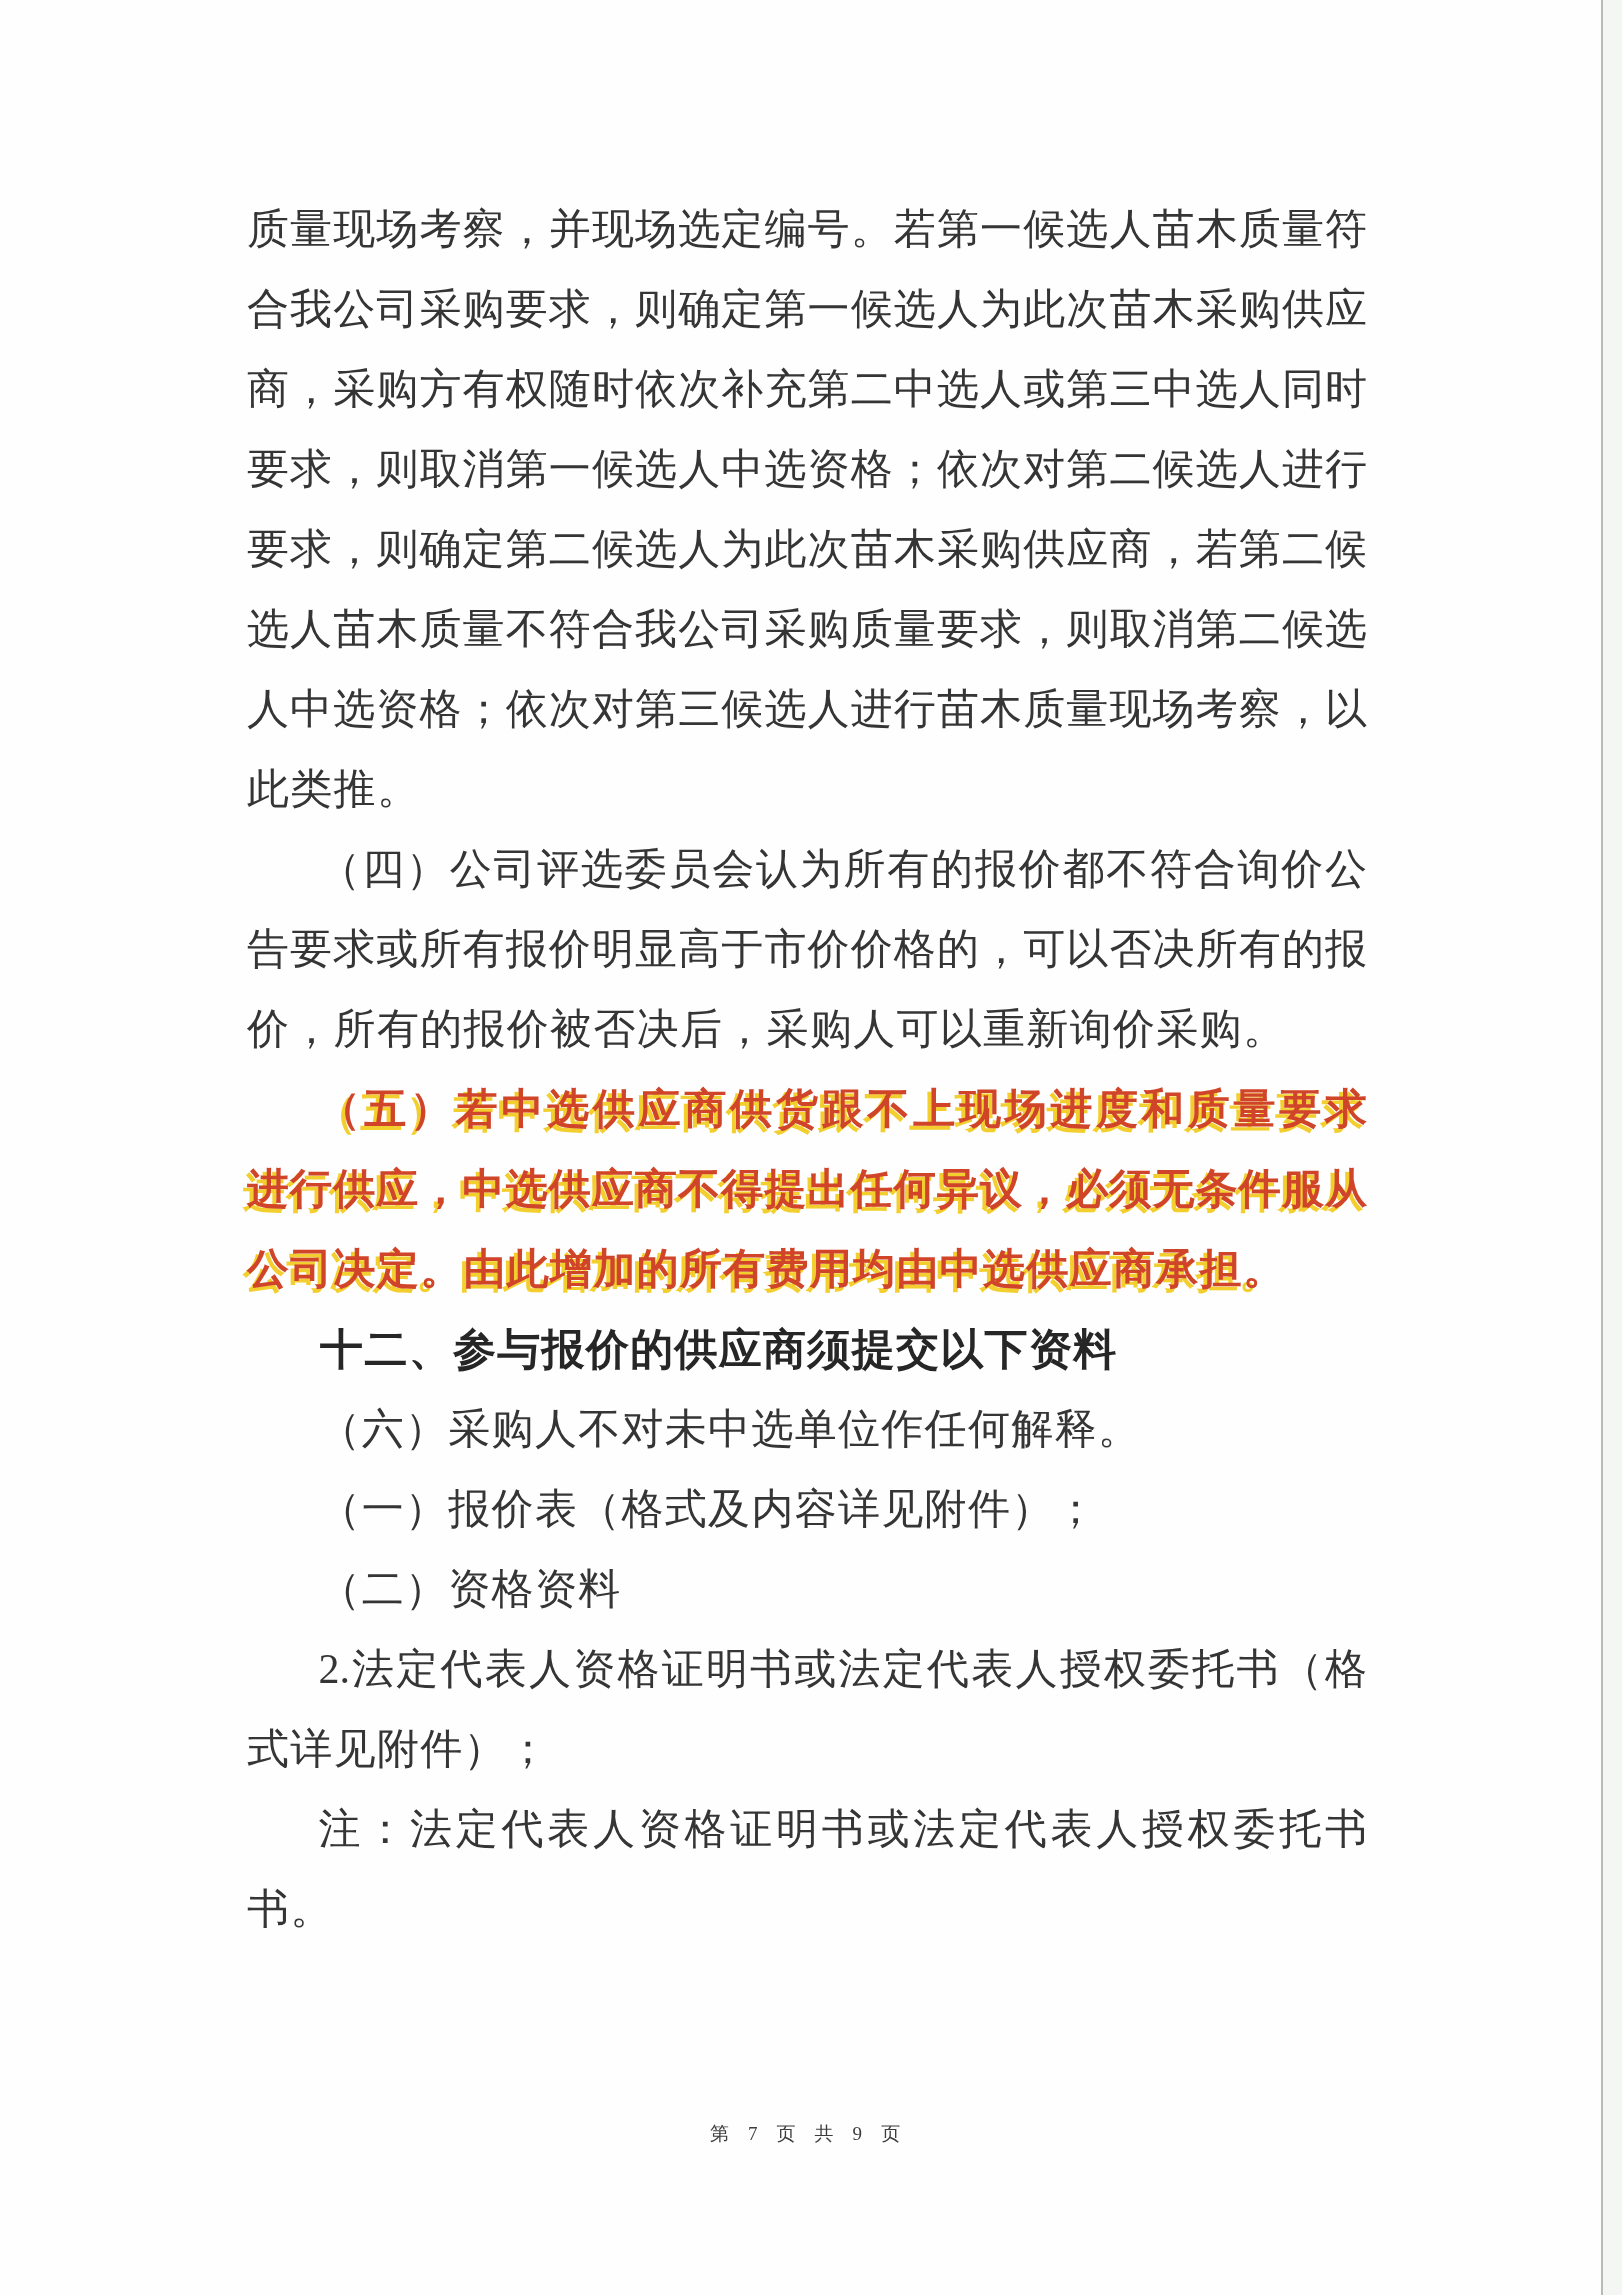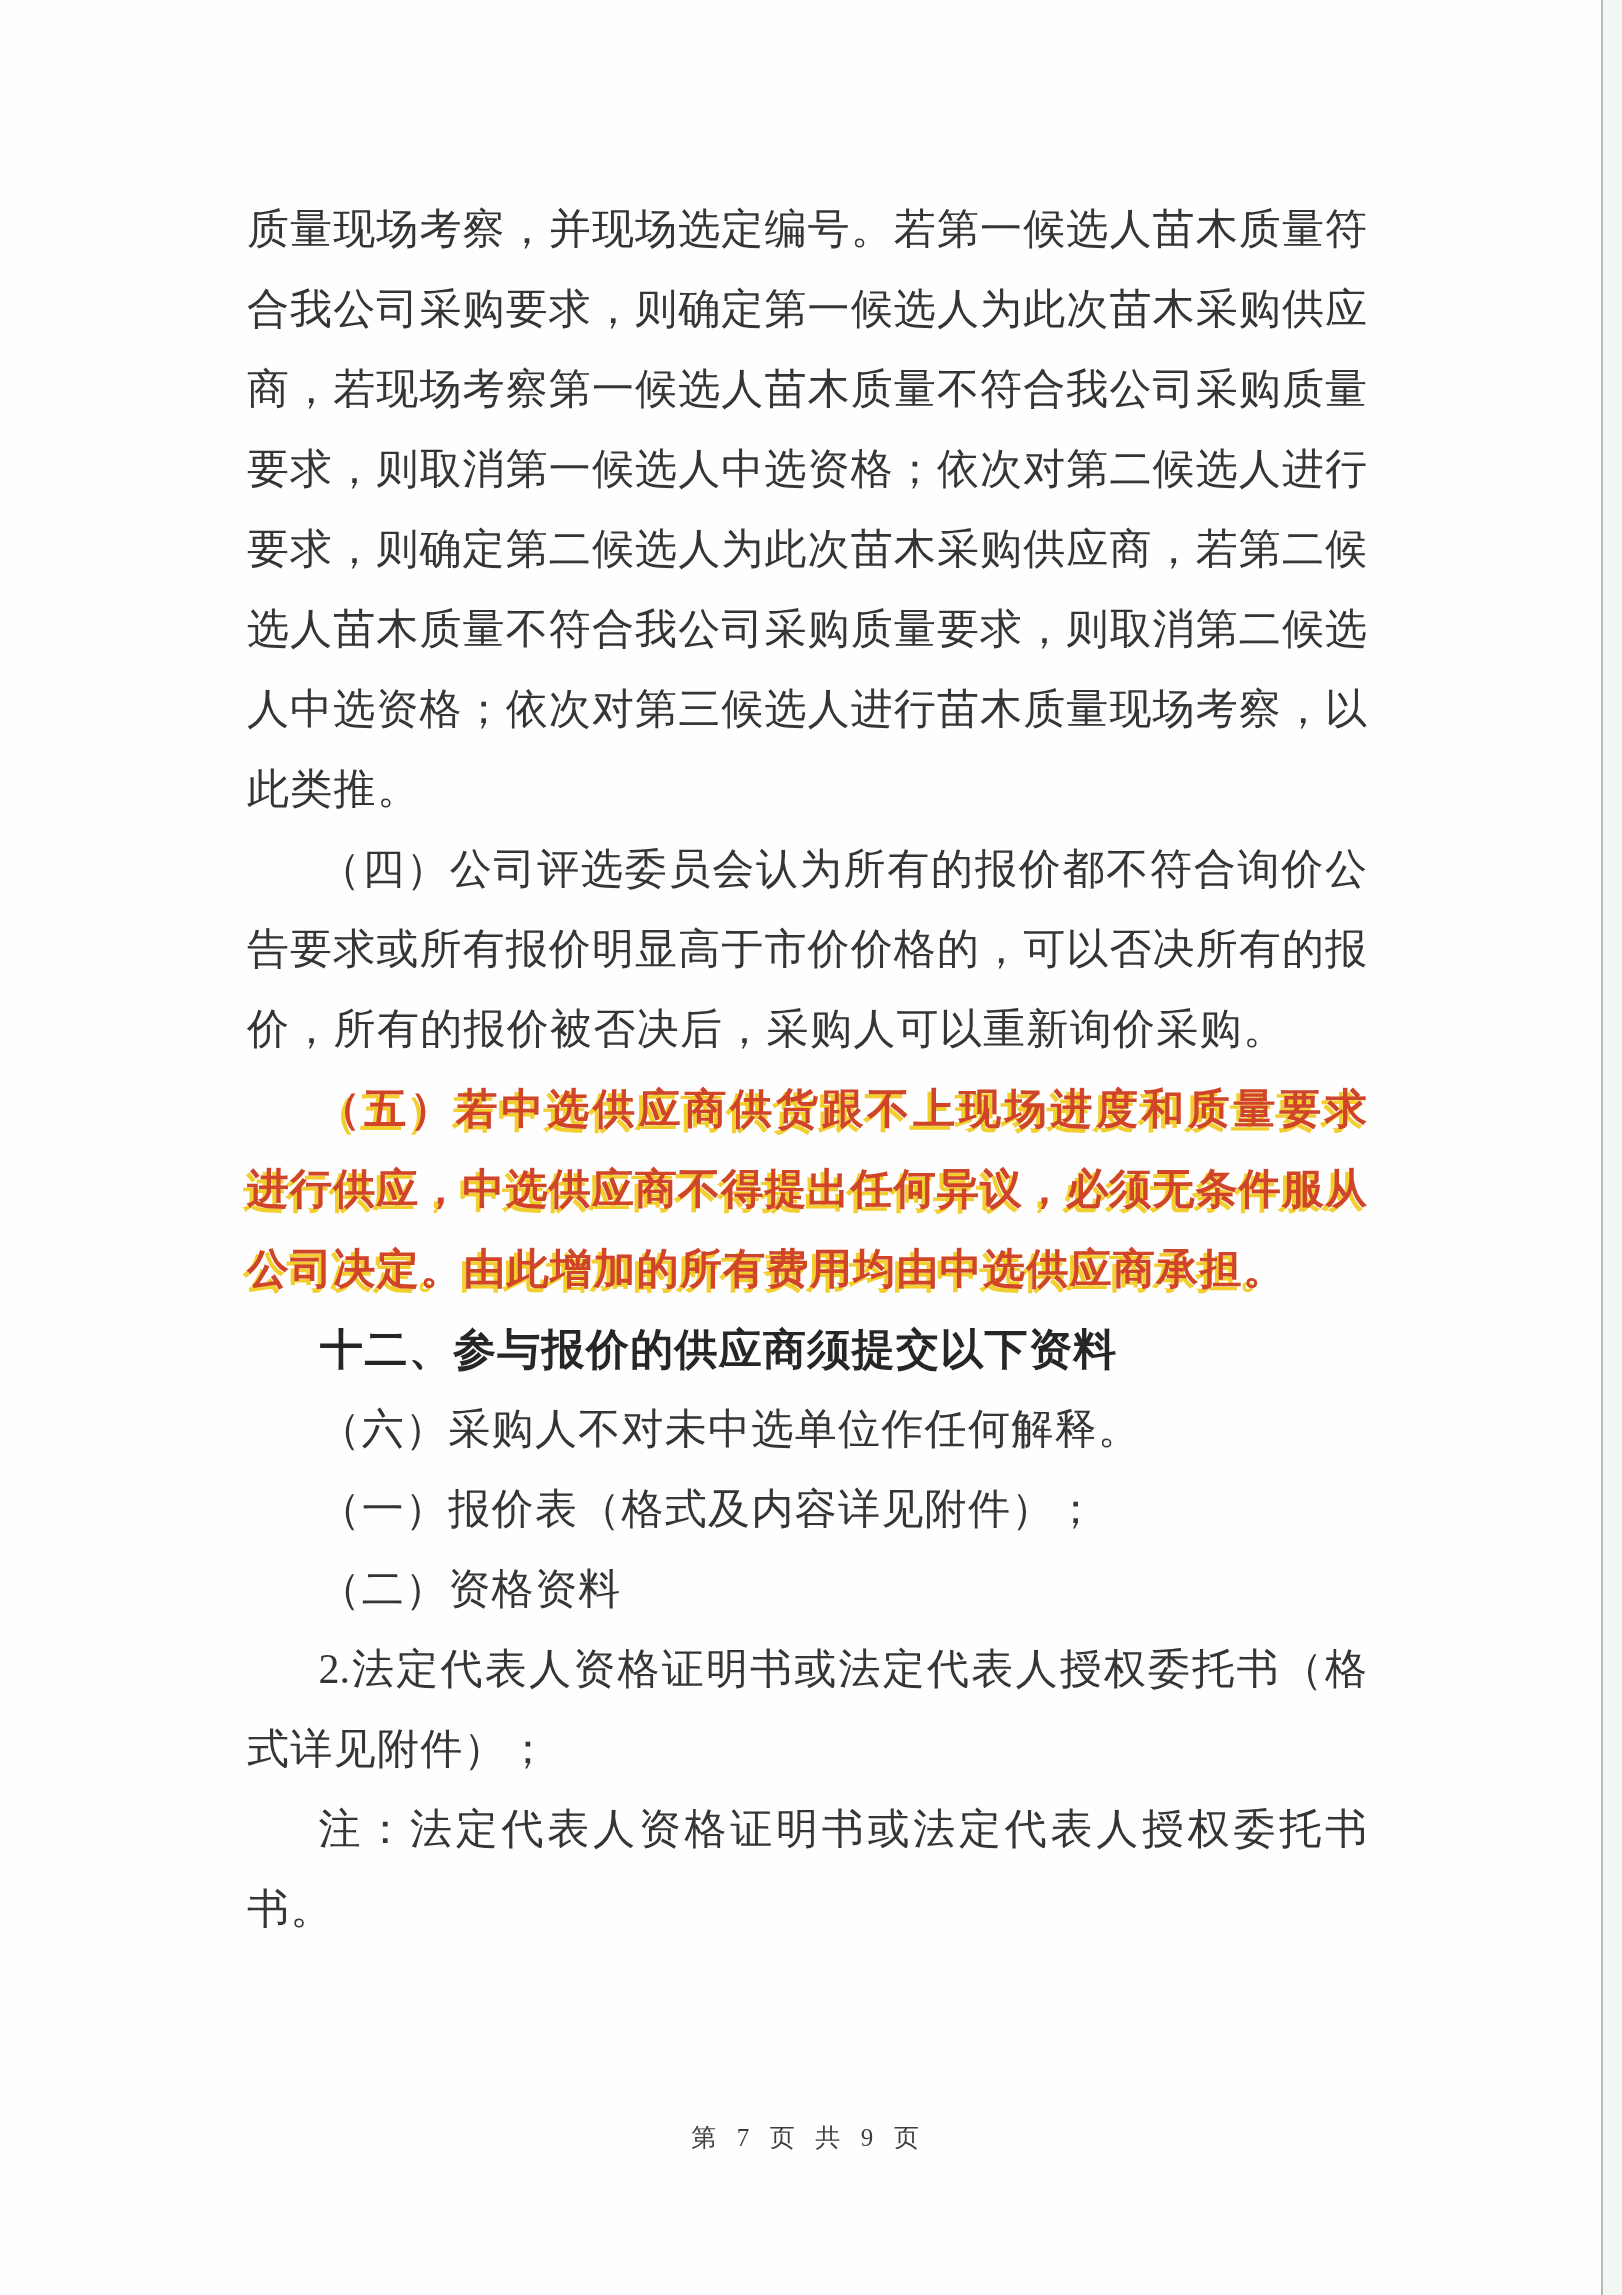--- a/index.html
+++ b/index.html
@@ -51,21 +51,21 @@
     font-weight: 700;
     color: #262626;
     font-size: 43px;
   }
   .footer {
     position: absolute;
     left: 247px;
     top: 2121px;
     width: 1120px;
     text-align: center;
-    font-size: 25px;
+    font-size: 19px;
     letter-spacing: 3.9px;
     word-spacing: 6.5px;
     color: #3d3d3d;
   }
   
   .scan-edge {
     position: absolute;
     top: 0;
     bottom: 0;
     left: 1601px;
@@ -81,21 +81,21 @@
     background: #f4f6f3;
   }
 </style>
 </head>
 <body>
 
 <div class="page">
   <div class="content">
     <div class="line j">质量现场考察，并现场选定编号。若第一候选人苗木质量符</div>
     <div class="line j">合我公司采购要求，则确定第一候选人为此次苗木采购供应</div>
-    <div class="line j">商，若现场考察第一候选人苗木质量不符合我公司采购质量</div>
+    <div class="line j">商，采购方有权随时依次补充第二中选人或第三中选人同时</div>
     <div class="line j">要求，则取消第一候选人中选资格；依次对第二候选人进行</div>
     <div class="line j">要求，则确定第二候选人为此次苗木采购供应商，若第二候</div>
     <div class="line j">选人苗木质量不符合我公司采购质量要求，则取消第二候选</div>
     <div class="line j">人中选资格；依次对第三候选人进行苗木质量现场考察，以</div>
     <div class="line">此类推。</div>
     <div class="line j ind">（四）公司评选委员会认为所有的报价都不符合询价公</div>
     <div class="line j">告要求或所有报价明显高于市价价格的，可以否决所有的报</div>
     <div class="line">价，所有的报价被否决后，采购人可以重新询价采购。</div>
     <div class="line j ind orange">（五）若中选供应商供货跟不上现场进度和质量要求</div>
     <div class="line j orange">进行供应，中选供应商不得提出任何异议，必须无条件服从</div>

